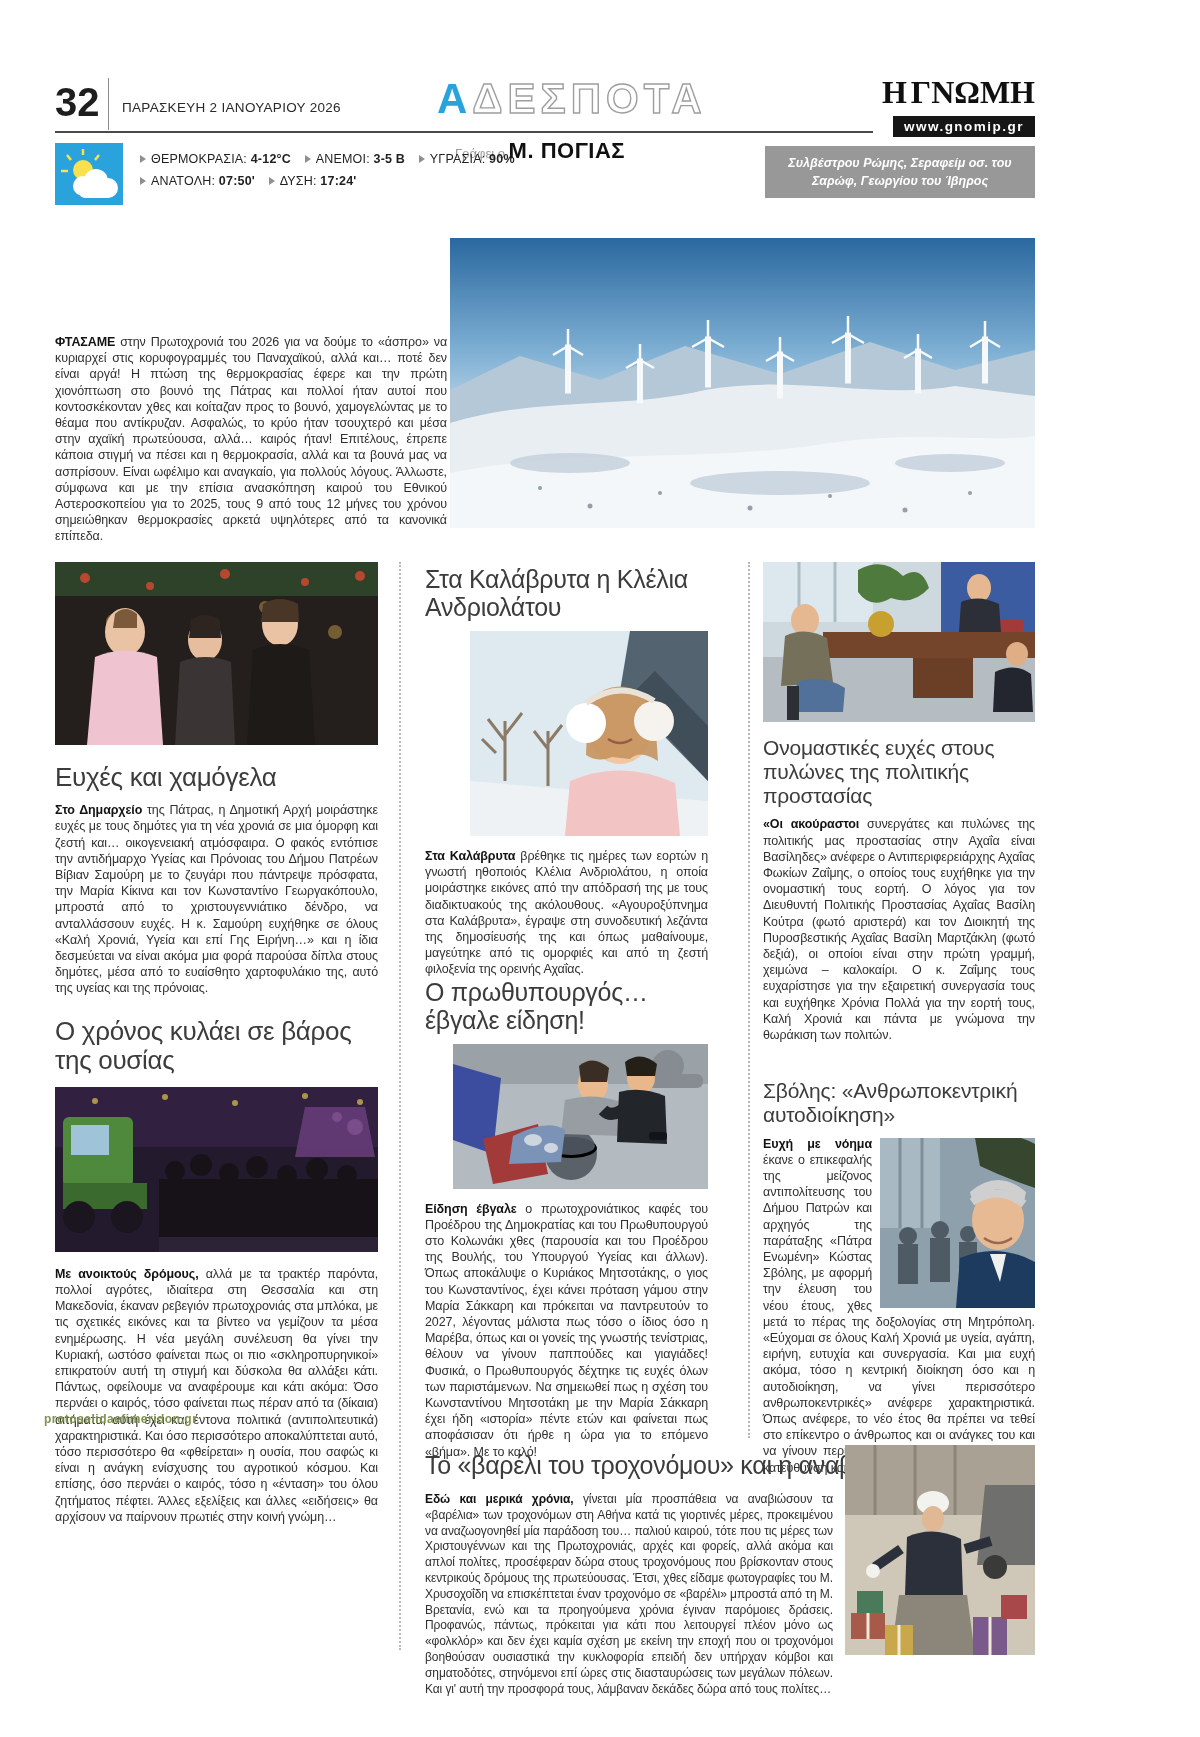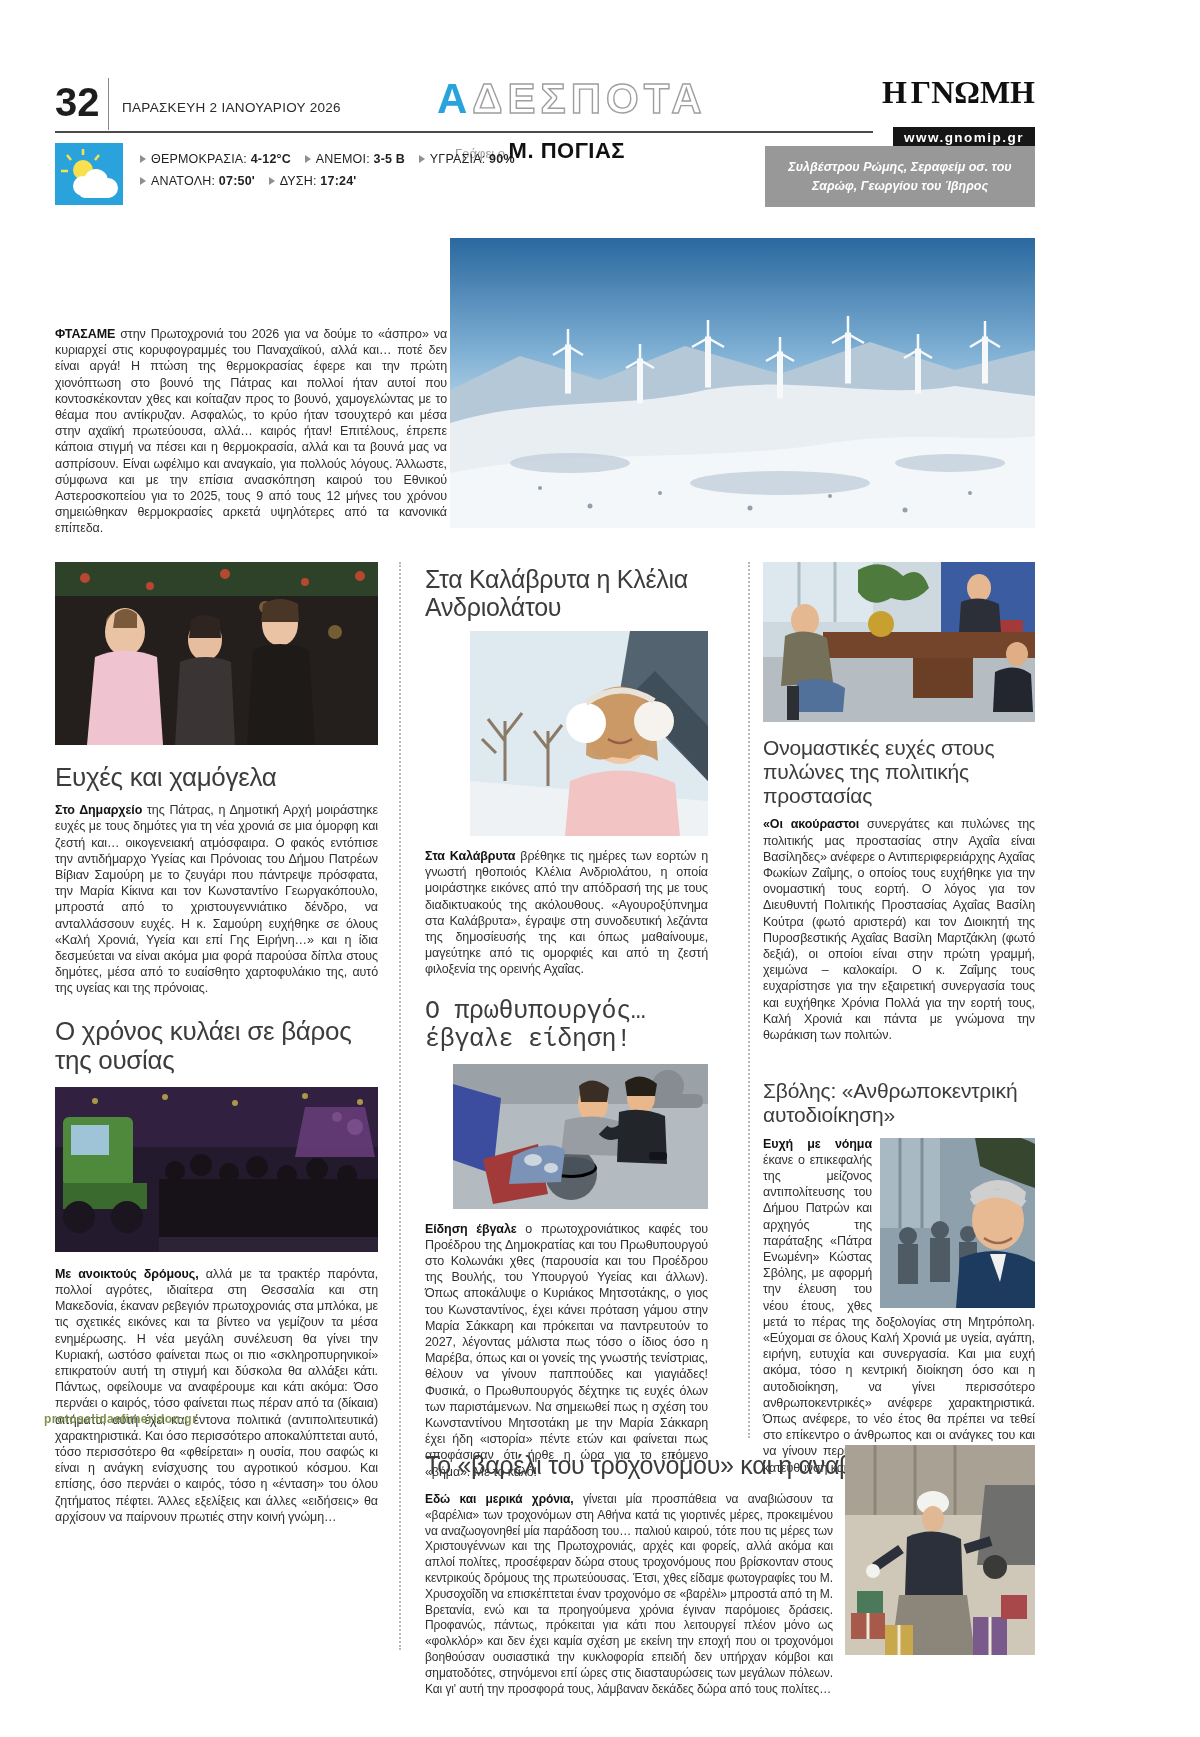--- a/index.html
+++ b/index.html
@@ -15,21 +15,21 @@
   .section-title .first{color:#29a3dc;-webkit-text-stroke:0;}
   .section-title .rest{color:#ffffff;-webkit-text-stroke:1.4px #9e9e9e;font-weight:600;}
   .header-rule{border-top:2px solid #4a4a4a;height:0;}
   .byline{font-size:13px;color:#9a9a9a;white-space:nowrap;}
   .byline b{font-size:22px;color:#101010;letter-spacing:.5px;}
   .logo{font-family:"Liberation Serif","DejaVu Serif",serif;font-weight:700;font-size:32px;color:#101010;
         display:flex;align-items:center;justify-content:flex-end;line-height:1;}
   .logo .midtxt{display:inline-block;width:7px;height:24px;margin:0 2px;
         background:repeating-linear-gradient(180deg,#3a3a3a 0 2px,transparent 2px 4px);}
   .urlbar{background:#161616;color:#fff;font-size:13.5px;font-weight:700;letter-spacing:1.5px;
-        text-align:center;padding:3px 0;margin-top:19px;}
+        text-align:center;padding:3px 0;margin-top:8px;}
   .saintsbox{background:#989898;color:#fff;font-style:italic;font-weight:700;font-size:12.5px;
         text-align:center;display:flex;align-items:center;justify-content:center;line-height:1.45;padding:4px 10px;box-sizing:border-box;}
 
   
   .wline{font-size:12.5px;color:#1f1f1f;letter-spacing:.2px;white-space:nowrap;}
   .wline b{font-weight:700;}
   .tri{display:inline-block;width:0;height:0;border-top:4px solid transparent;border-bottom:4px solid transparent;
        border-left:6px solid #8f8f8f;margin:0 5px 0 10px;}
   .tri.first{margin-left:0;}
 
@@ -92,23 +92,23 @@
   <div class="abs wline" style="left:140px;top:152px;">
     <span class="tri first"></span><span>ΘΕΡΜΟΚΡΑΣΙΑ:</span>&nbsp;<b>4-12°C</b>
     <span class="tri"></span><span>ΑΝΕΜΟΙ:</span>&nbsp;<b>3-5 Β</b>
     <span class="tri"></span><span>ΥΓΡΑΣΙΑ:</span>&nbsp;<b>90%</b>
   </div>
   <div class="abs wline" style="left:140px;top:174px;">
     <span class="tri first"></span><span>ΑΝΑΤΟΛΗ:</span>&nbsp;<b>07:50'</b>
     <span class="tri"></span><span>ΔΥΣΗ:</span>&nbsp;<b>17:24'</b>
   </div>
 
-  <div class="abs saintsbox" style="left:765px;top:146px;width:270px;height:61px;">Συλβέστρου Ρώμης, Σεραφείμ οσ. του Σαρώφ, Γεωργίου του Ίβηρος</div>
-
-  <div class="abs" style="left:55px;top:326px;width:392px;max-height:224px;overflow:hidden;">
+  <div class="abs saintsbox" style="left:765px;top:146px;width:270px;height:52px;">Συλβέστρου Ρώμης, Σεραφείμ οσ. του Σαρώφ, Γεωργίου του Ίβηρος</div>
+
+  <div class="abs" style="left:55px;top:334px;width:392px;max-height:224px;overflow:hidden;">
     <p class="body-text"><b>ΦΤΑΣΑΜΕ</b> <span>στην Πρωτοχρονιά του 2026 για να δούμε το «άσπρο» να κυριαρχεί στις κορυφογραμμές του Παναχαϊκού, αλλά και… ποτέ δεν είναι αργά! Η πτώση της θερμοκρασίας έφερε και την πρώτη χιονόπτωση στο βουνό της Πάτρας και πολλοί ήταν αυτοί που κοντοσκέκονταν χθες και κοίταζαν προς το βουνό, χαμογελώντας με το θέαμα που αντίκρυζαν. Ασφαλώς, το κρύο ήταν τσουχτερό και μέσα στην αχαϊκή πρωτεύουσα, αλλά… καιρός ήταν! Επιτέλους, έπρεπε κάποια στιγμή να πέσει και η θερμοκρασία, αλλά και τα βουνά μας να ασπρίσουν. Είναι ωφέλιμο και αναγκαίο, για πολλούς λόγους. Άλλωστε, σύμφωνα και με την επίσια ανασκόπηση καιρού του Εθνικού Αστεροσκοπείου για το 2025, τους 9 από τους 12 μήνες του χρόνου σημειώθηκαν θερμοκρασίες αρκετά υψηλότερες από τα κανονικά επίπεδα.</span></p>
   </div>
 
   <svg class="abs photo" style="left:450px;top:238px;" width="585" height="290" viewBox="0 0 585 290">
     <defs>
       <linearGradient id="sky" x1="0" y1="0" x2="0" y2="1">
         <stop offset="0" stop-color="#2a689f"></stop>
           <stop offset="0.6" stop-color="#7fb0d4"></stop>
           <stop offset="1" stop-color="#c6dcea"></stop>
       </linearGradient>
@@ -282,21 +282,21 @@
       <path d="M118,70 Q150,40 184,72 L188,130 Q170,118 160,128 L142,126 Q128,132 116,124 Z" fill="#c7945e" opacity="0.9"></path>
       <circle cx="116" cy="92" r="20" fill="#ffffff"></circle>
       <circle cx="184" cy="90" r="20" fill="#f6f3ef"></circle>
       <path d="M116,72 Q150,48 184,70" stroke="#e9e2d8" stroke-width="6" fill="none"></path>
       <path d="M100,150 Q150,128 205,152 L210,205 L95,205 Z" fill="#f2c4c4"></path>
       <path d="M138,108 Q150,116 162,108" stroke="#9a5a4a" stroke-width="2.5" fill="none"></path>
     </svg>
 
     <p class="body-text"><b>Στα Καλάβρυτα</b> <span>βρέθηκε τις ημέρες των εορτών η γνωστή ηθοποιός Κλέλια Ανδριολάτου, η οποία μοιράστηκε εικόνες από την απόδρασή της με τους διαδικτυακούς της ακόλουθους. «Αγουροξύπνημα στα Καλάβρυτα», έγραψε στη συνοδευτική λεζάντα της δημοσίευσής της και όπως μαθαίνουμε, μαγεύτηκε από τις ομορφιές και από τη ζεστή φιλοξενία της ορεινής Αχαΐας.</span></p>
 
-    <div class="hcol2" style="margin-top:20px;font-family:Liberation Mono, monospace;">Ο πρωθυπουργός… έβγαλε είδηση!</div>
+    <div class="hcol2" style="">Ο πρωθυπουργός… έβγαλε είδηση!</div>
 
     <svg class="photo" style="margin:10px 0 12px 28px;" width="255" height="145" viewBox="0 0 255 145">
       <rect width="255" height="145" fill="#b3bac0"></rect>
       <rect x="0" y="0" width="255" height="40" fill="#9aa2a8"></rect>
       <g fill="#868c92">
           <circle cx="215" cy="22" r="16"></circle>
           <rect x="190" y="30" width="60" height="14" rx="6"></rect>
         </g>
       <path d="M0,20 L48,34 L40,110 L0,96 Z" fill="#3c4da0"></path>
       <path d="M30,95 L85,80 L95,130 L40,140 Z" fill="#a33a3a"></path>

